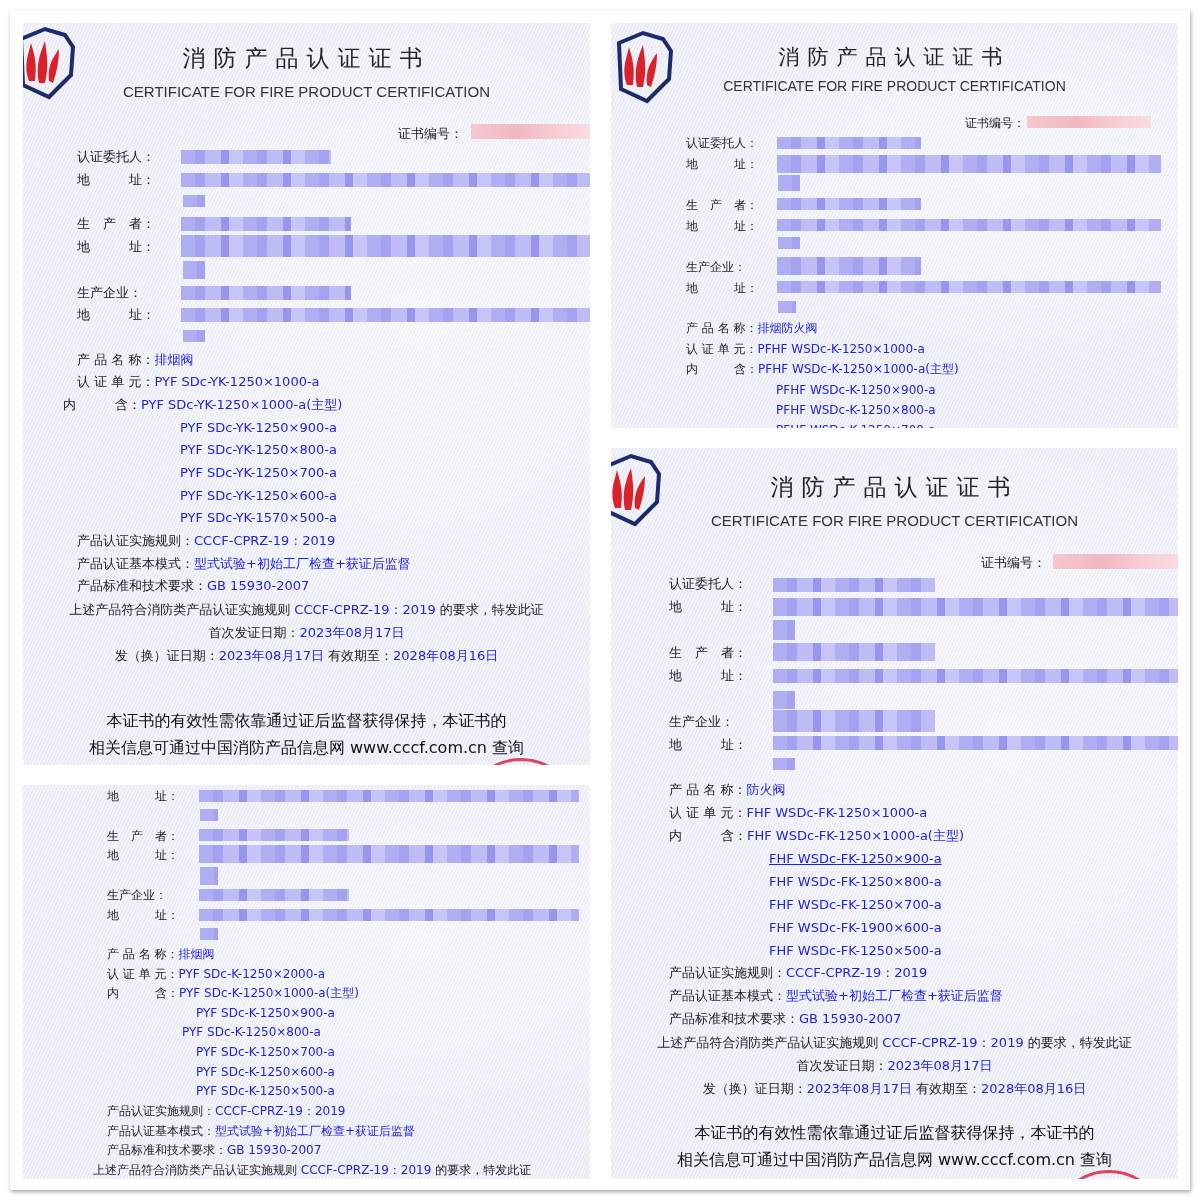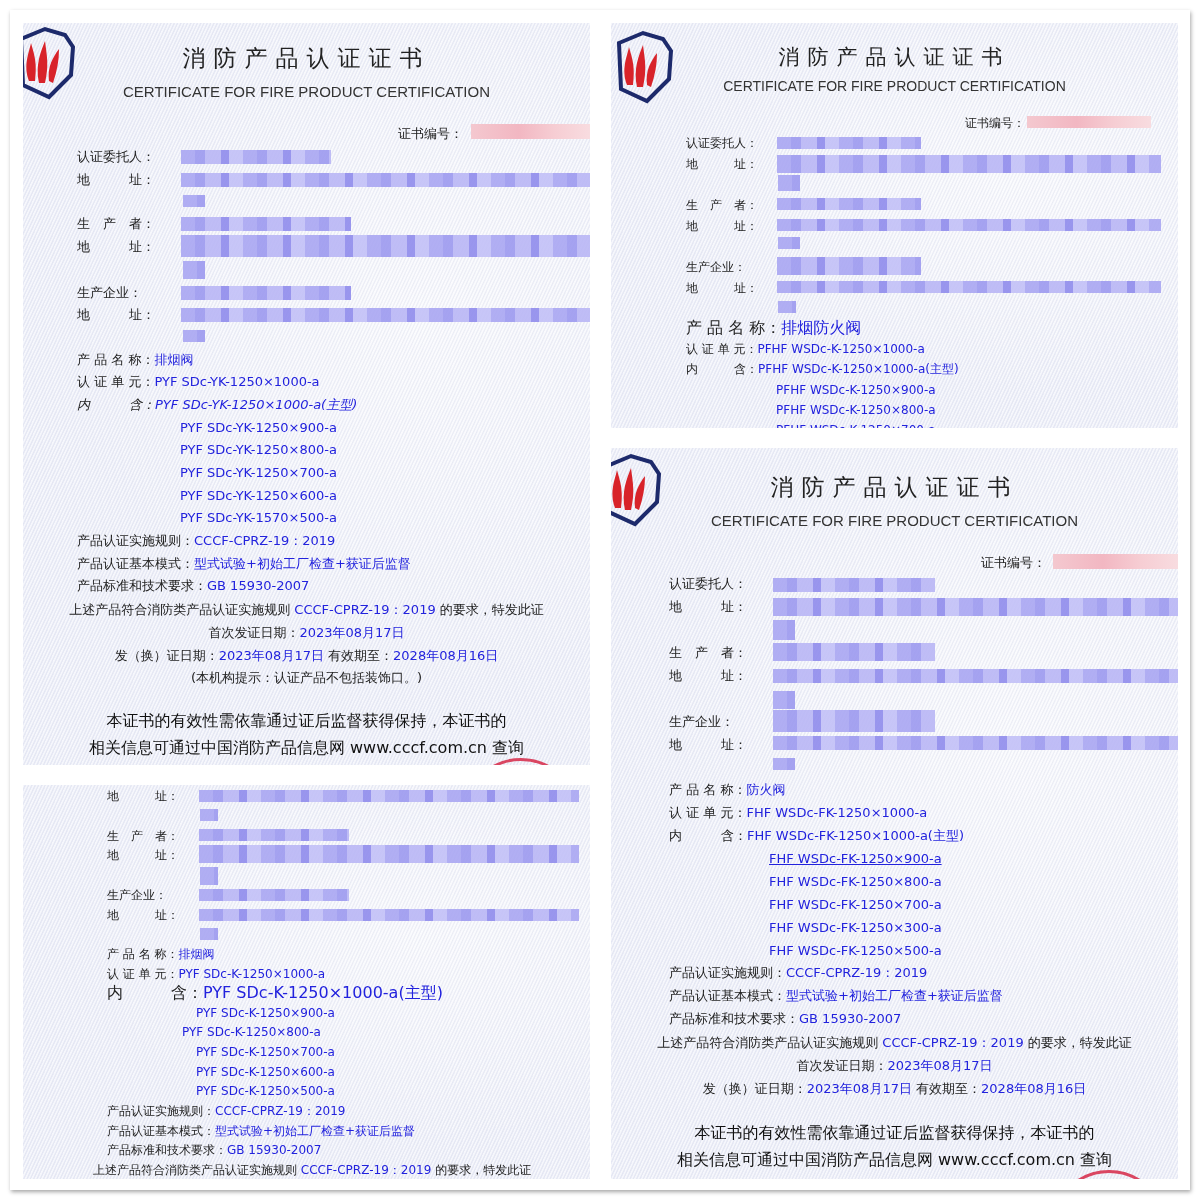--- a/index.html
+++ b/index.html
@@ -88,35 +88,34 @@
   <div class="redact small" style="left:160px; top:238px; width:22px; height:18px;"></div>
 
   <div class="row" style="left:54px; top:262px;"><span class="lbl">生产企业：</span></div>
   <div class="redact" style="left:158px; top:263px; width:170px;"></div>
   <div class="row" style="left:54px; top:284px;"><span class="lbl">地　　　址：</span></div>
   <div class="redact" style="left:158px; top:285px; width:409px;"></div>
   <div class="redact small" style="left:160px; top:307px; width:22px;"></div>
 
   <div class="row" style="left:54px; top:329px;"><span class="lbl">产 品 名 称：</span><span class="val">排烟阀</span></div>
   <div class="row" style="left:54px; top:351px;"><span class="lbl">认 证 单 元：</span><span class="val">PYF SDc-YK-1250×1000-a</span></div>
-  <div class="row" style="left:54px; top:374px;font-style:italic;"><span class="lbl">内　　　含：</span><span class="val">PYF SDc-YK-1250×1000-a(主型)</span></div>
+  <div class="row" style="left:40px; top:374px;"><span class="lbl">内　　　含：</span><span class="val">PYF SDc-YK-1250×1000-a(主型)</span></div>
   <div class="row val" style="left:157px; top:397px;">PYF SDc-YK-1250×900-a</div>
   <div class="row val" style="left:157px; top:419px;">PYF SDc-YK-1250×800-a</div>
   <div class="row val" style="left:157px; top:442px;">PYF SDc-YK-1250×700-a</div>
   <div class="row val" style="left:157px; top:465px;">PYF SDc-YK-1250×600-a</div>
   <div class="row val" style="left:157px; top:487px;">PYF SDc-YK-1570×500-a</div>
 
   <div class="row" style="left:54px; top:510px;"><span class="lbl">产品认证实施规则：</span><span class="val">CCCF-CPRZ-19：2019</span></div>
   <div class="row" style="left:54px; top:533px;"><span class="lbl">产品认证基本模式：</span><span class="val">型式试验+初始工厂检查+获证后监督</span></div>
   <div class="row" style="left:54px; top:555px;"><span class="lbl">产品标准和技术要求：</span><span class="val">GB 15930-2007</span></div>
 
   <div class="center" style="top:578px;"><span>上述产品符合消防类产品认证实施规则</span> <span class="val">CCCF-CPRZ-19：2019</span> <span>的要求，特发此证</span></div>
   <div class="center" style="top:601px;"><span>首次发证日期：</span><span class="val">2023年08月17日</span></div>
   <div class="center" style="top:624px;"><span>发（换）证日期：</span><span class="val">2023年08月17日</span> <span>有效期至：</span><span class="val">2028年08月16日</span></div>
-  <div class="center" style="top:646px;">(本机构提示：认证产品不包括装饰口。)</div>
 
   <div class="footer" style="top:688px;">本证书的有效性需依靠通过证后监督获得保持，本证书的</div>
   <div class="footer" style="top:715px;">相关信息可通过中国消防产品信息网 www.cccf.com.cn 查询</div>
   <div class="stamp" style="left:440px; top:735px;"></div>
 </div>
 
 <div class="panel" id="p2">
   <div class="logo" style="left:2px; top:6px;">
     <svg viewBox="0 0 64 76">
         <path d="M6 14 L30 4 L50 10 L58 22 L56 50 L34 72 L8 60 Z" fill="none" stroke="#1d2a6b" stroke-width="4"></path>
@@ -139,21 +138,21 @@
   <div class="redact small" style="left:166px; top:175px; width:144px;"></div>
   <div class="row" style="left:75px; top:195px; font-size:12px;"><span class="lbl">地　　　址：</span></div>
   <div class="redact small" style="left:166px; top:196px; width:384px;"></div>
   <div class="redact small" style="left:167px; top:214px; width:22px;"></div>
   <div class="row" style="left:75px; top:236px; font-size:12px;"><span class="lbl">生产企业：</span></div>
   <div class="redact small" style="left:166px; top:234px; width:144px; height:18px;"></div>
   <div class="row" style="left:75px; top:257px; font-size:12px;"><span class="lbl">地　　　址：</span></div>
   <div class="redact small" style="left:166px; top:258px; width:384px;"></div>
   <div class="redact small" style="left:167px; top:278px; width:18px;"></div>
 
-  <div class="row" style="left:75px; top:297px; font-size:16px;"><span class="lbl">产 品 名 称：</span><span class="val">排烟防火阀</span></div>
+  <div class="row" style="left:75px; top:297px; font-size:12px;"><span class="lbl">产 品 名 称：</span><span class="val">排烟防火阀</span></div>
   <div class="row" style="left:75px; top:318px; font-size:12px;"><span class="lbl">认 证 单 元：</span><span class="val">PFHF WSDc-K-1250×1000-a</span></div>
   <div class="row" style="left:75px; top:338px; font-size:12px;"><span class="lbl">内　　　含：</span><span class="val">PFHF WSDc-K-1250×1000-a(主型)</span></div>
   <div class="row val" style="left:165px; top:359px; font-size:12px;">PFHF WSDc-K-1250×900-a</div>
   <div class="row val" style="left:165px; top:379px; font-size:12px;">PFHF WSDc-K-1250×800-a</div>
   <div class="row val" style="left:165px; top:399px; font-size:12px;">PFHF WSDc-K-1250×700-a</div>
 </div>
 
 <div class="panel" id="p3">
   <div class="logo" style="left:-10px; top:4px;">
     <svg viewBox="0 0 64 76">
@@ -183,21 +182,21 @@
   <div class="row" style="left:58px; top:289px;"><span class="lbl">地　　　址：</span></div>
   <div class="redact" style="left:162px; top:288px; width:405px;"></div>
   <div class="redact small" style="left:162px; top:310px; width:22px;"></div>
 
   <div class="row" style="left:58px; top:334px;"><span class="lbl">产 品 名 称：</span><span class="val">防火阀</span></div>
   <div class="row" style="left:58px; top:357px;"><span class="lbl">认 证 单 元：</span><span class="val">FHF WSDc-FK-1250×1000-a</span></div>
   <div class="row" style="left:58px; top:380px;"><span class="lbl">内　　　含：</span><span class="val">FHF WSDc-FK-1250×1000-a(主型)</span></div>
   <div class="row val" style="left:158px; top:403px;text-decoration:underline;">FHF WSDc-FK-1250×900-a</div>
   <div class="row val" style="left:158px; top:426px;">FHF WSDc-FK-1250×800-a</div>
   <div class="row val" style="left:158px; top:449px;">FHF WSDc-FK-1250×700-a</div>
-  <div class="row val" style="left:158px; top:472px;">FHF WSDc-FK-1250×300-a</div>
+  <div class="row val" style="left:158px; top:472px;">FHF WSDc-FK-1900×600-a</div>
   <div class="row val" style="left:158px; top:495px;">FHF WSDc-FK-1250×500-a</div>
 
   <div class="row" style="left:58px; top:517px;"><span class="lbl">产品认证实施规则：</span><span class="val">CCCF-CPRZ-19：2019</span></div>
   <div class="row" style="left:58px; top:540px;"><span class="lbl">产品认证基本模式：</span><span class="val">型式试验+初始工厂检查+获证后监督</span></div>
   <div class="row" style="left:58px; top:563px;"><span class="lbl">产品标准和技术要求：</span><span class="val">GB 15930-2007</span></div>
 
   <div class="center" style="top:586px;"><span>上述产品符合消防类产品认证实施规则</span> <span class="val">CCCF-CPRZ-19：2019</span> <span>的要求，特发此证</span></div>
   <div class="center" style="top:609px;"><span>首次发证日期：</span><span class="val">2023年08月17日</span></div>
   <div class="center" style="top:632px;"><span>发（换）证日期：</span><span class="val">2023年08月17日</span> <span>有效期至：</span><span class="val">2028年08月16日</span></div>
 
@@ -215,22 +214,22 @@
   <div class="row" style="left:84px; top:62px; font-size:12px;"><span class="lbl">地　　　址：</span></div>
   <div class="redact small" style="left:176px; top:60px; width:380px; height:18px;"></div>
   <div class="redact small" style="left:177px; top:82px; width:18px; height:18px;"></div>
   <div class="row" style="left:84px; top:102px; font-size:12px;"><span class="lbl">生产企业：</span></div>
   <div class="redact small" style="left:176px; top:104px; width:150px;"></div>
   <div class="row" style="left:84px; top:122px; font-size:12px;"><span class="lbl">地　　　址：</span></div>
   <div class="redact small" style="left:176px; top:124px; width:380px;"></div>
   <div class="redact small" style="left:177px; top:143px; width:18px;"></div>
 
   <div class="row" style="left:84px; top:161px; font-size:12px;"><span class="lbl">产 品 名 称：</span><span class="val">排烟阀</span></div>
-  <div class="row" style="left:84px; top:181px; font-size:12px;"><span class="lbl">认 证 单 元：</span><span class="val">PYF SDc-K-1250×1000-a</span></div>
-  <div class="row" style="left:84px; top:200px; font-size:16px;"><span class="lbl">内　　　含：</span><span class="val">PYF SDc-K-1250×1000-a(主型)</span></div>
+  <div class="row" style="left:84px; top:181px; font-size:12px;"><span class="lbl">认 证 单 元：</span><span class="val">PYF SDc-K-1250×2000-a</span></div>
+  <div class="row" style="left:84px; top:200px; font-size:12px;"><span class="lbl">内　　　含：</span><span class="val">PYF SDc-K-1250×1000-a(主型)</span></div>
   <div class="row val" style="left:173px; top:220px; font-size:12px;">PYF SDc-K-1250×900-a</div>
   <div class="row val" style="left:159px; top:239px; font-size:12px;">PYF SDc-K-1250×800-a</div>
   <div class="row val" style="left:173px; top:259px; font-size:12px;">PYF SDc-K-1250×700-a</div>
   <div class="row val" style="left:173px; top:279px; font-size:12px;">PYF SDc-K-1250×600-a</div>
   <div class="row val" style="left:173px; top:298px; font-size:12px;">PYF SDc-K-1250×500-a</div>
 
   <div class="row" style="left:84px; top:318px; font-size:12px;"><span class="lbl">产品认证实施规则：</span><span class="val">CCCF-CPRZ-19：2019</span></div>
   <div class="row" style="left:84px; top:338px; font-size:12px;"><span class="lbl">产品认证基本模式：</span><span class="val">型式试验+初始工厂检查+获证后监督</span></div>
   <div class="row" style="left:84px; top:357px; font-size:12px;"><span class="lbl">产品标准和技术要求：</span><span class="val">GB 15930-2007</span></div>
   <div class="row" style="left:70px; top:377px; font-size:12px;"><span>上述产品符合消防类产品认证实施规则</span> <span class="val">CCCF-CPRZ-19：2019</span> <span>的要求，特发此证</span></div>

